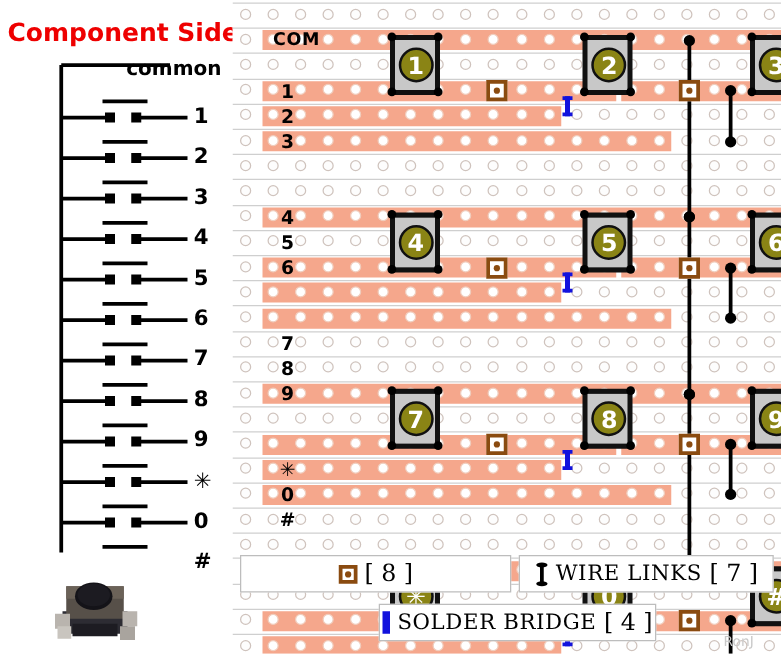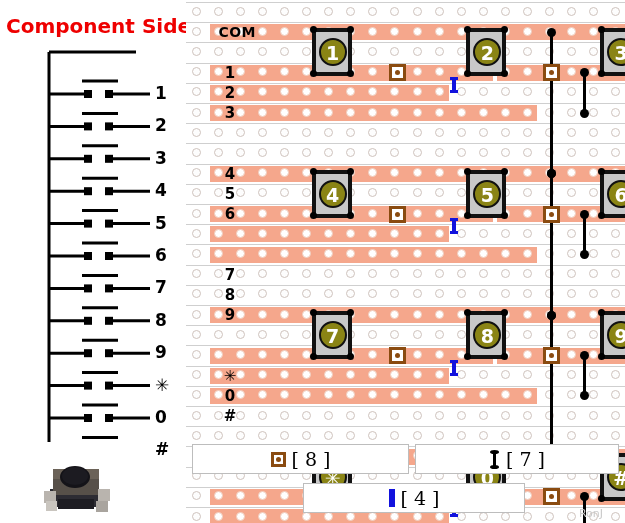--- a/index.html
+++ b/index.html
@@ -107,20 +107,21 @@
 </head>
 <body>
 
 <div id="root">
 
   <div id="left-panel">
 
     <div id="title">Component Side</div>
 
     <div id="schematic">
+      <div class="sch-common-label">common</div>
       <svg id="sch-svg" width="186" height="400">
           <line x1="49" y1="10" x2="136" y2="10" stroke="#000" stroke-width="3"></line>
           <line x1="49" y1="10" x2="49" y2="408.4" stroke="#000" stroke-width="3"></line>
           <line x1="49" y1="52" x2="87" y2="52" stroke="#000" stroke-width="3"></line>
           <rect x="84" y="48" width="8" height="8" fill="#000"></rect>
           <rect x="105" y="48" width="8" height="8" fill="#000"></rect>
           <line x1="111" y1="52" x2="150" y2="52" stroke="#000" stroke-width="3"></line>
           <line x1="82" y1="39" x2="118" y2="39" stroke="#000" stroke-width="3"></line>
           <line x1="49" y1="84.4" x2="87" y2="84.4" stroke="#000" stroke-width="3"></line>
           <rect x="84" y="80.4" width="8" height="8" fill="#000"></rect>
@@ -1006,27 +1007,29 @@
       <span class="lgcount">8</span>
       <span class="lgcount">]</span>
     </div>
 
     <div class="legend-box" id="lg-wire" style="left:229px; top:444px; width:204px; height:30px;">
       <span style="flex:0 0 auto; display:inline-block; width:11px; height:19px; position:relative;">
         <span style="position:absolute;left:4px;top:2px;width:3px;height:15px;background:#000;"></span>
         <span style="position:absolute;left:1px;top:0px;width:9px;height:4px;border-radius:50%;background:#000;"></span>
         <span style="position:absolute;left:1px;top:15px;width:9px;height:4px;border-radius:50%;background:#000;"></span>
       </span>
+      <span class="lgtext">WIRE LINKS</span>
       <span class="lgcount">[</span>
       <span class="lgcount">7</span>
       <span class="lgcount">]</span>
     </div>
 
     <div class="legend-box" id="lg-solder" style="left:117px; top:483px; width:222px; height:30px;">
       <span style="flex:0 0 auto; display:inline-block; width:6px; height:18px; background:#1212dd;"></span>
+      <span class="lgtext">SOLDER BRIDGE</span>
       <span class="lgcount">[</span>
       <span class="lgcount">4</span>
       <span class="lgcount">]</span>
     </div>
 
     <div id="watermark">RonJ</div>
   </div>
 </div>
 
 </body></html>

